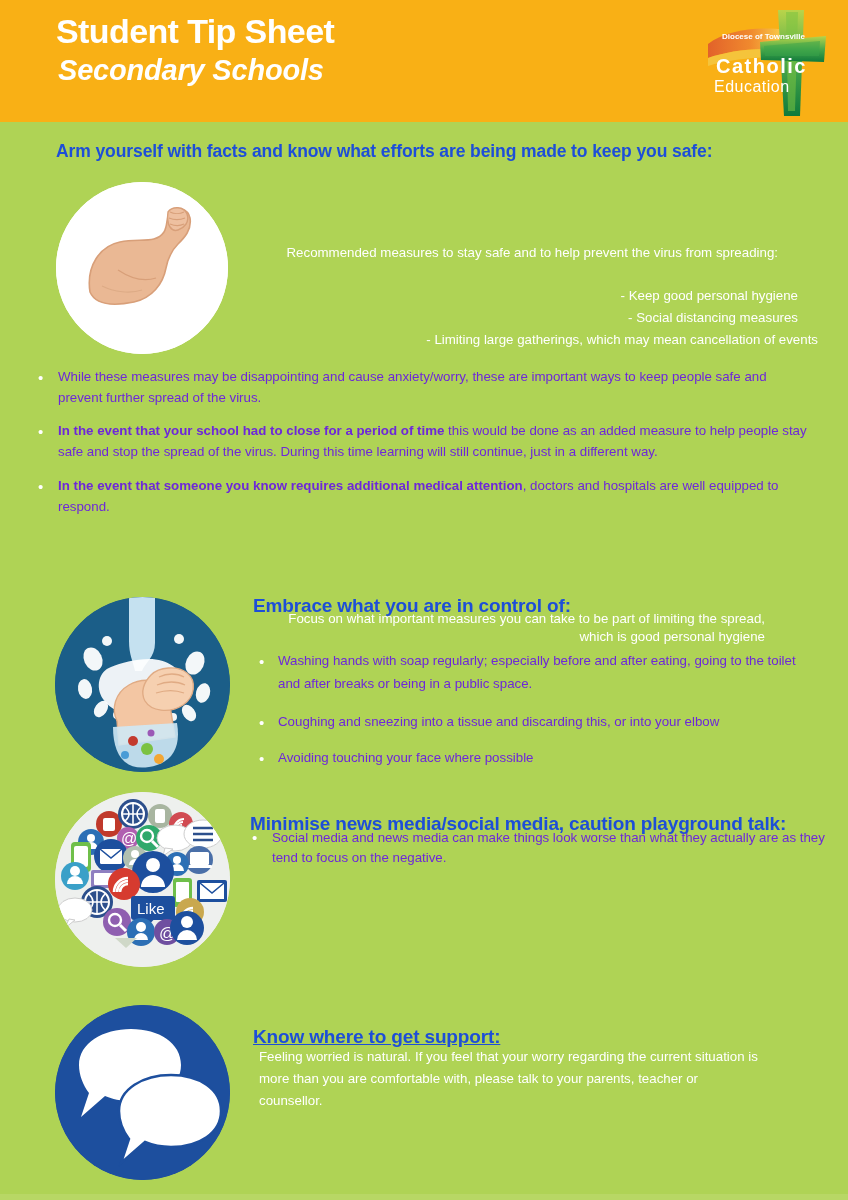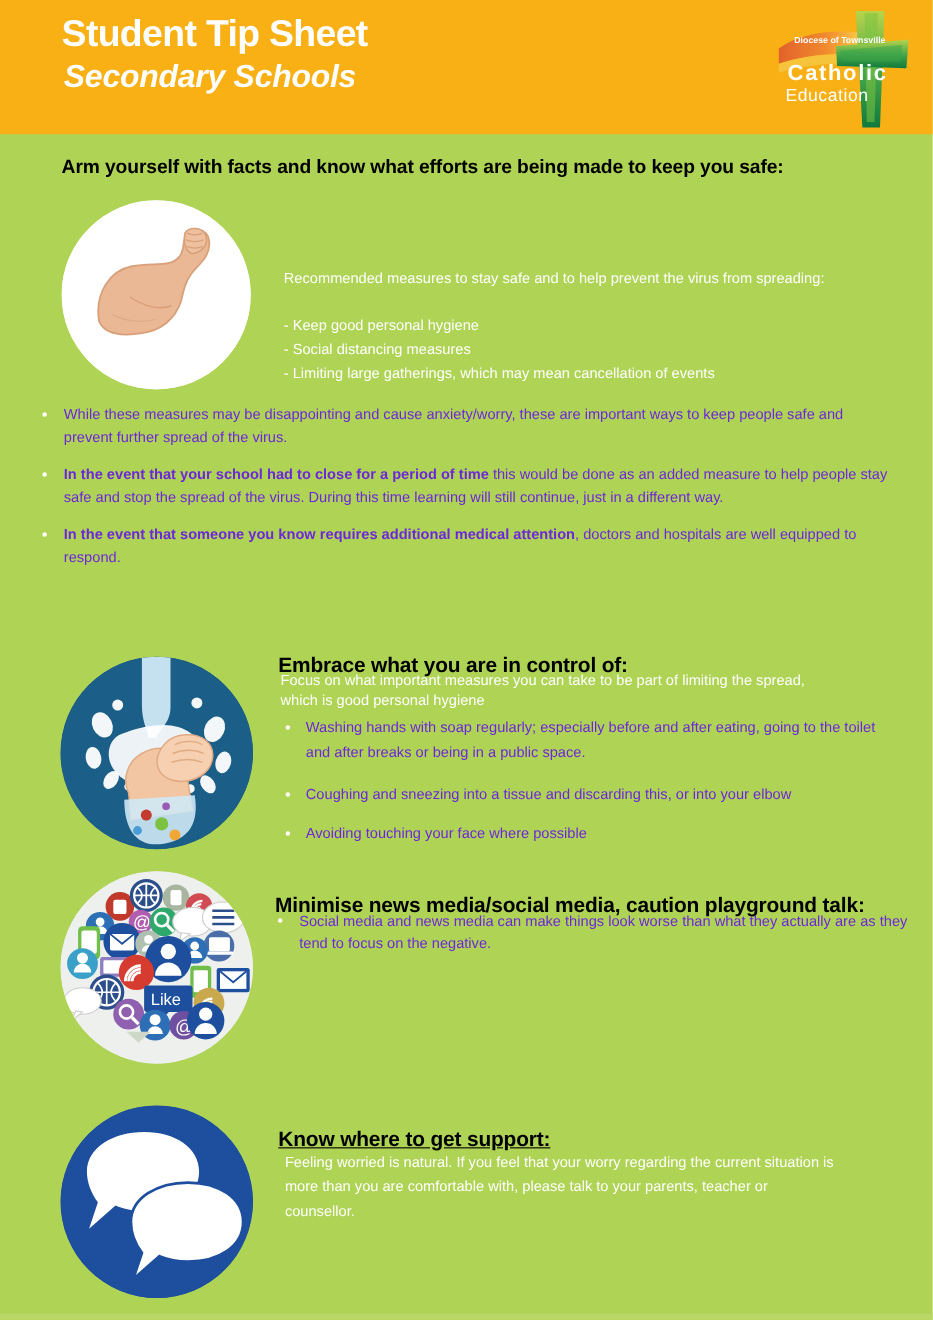--- a/index.html
+++ b/index.html
@@ -50,21 +50,21 @@
     position: absolute;
     right: 18px;
     top: 6px;
     width: 130px;
     height: 112px;
   }
   .logo svg { display: block; }
   
   .section-heading {
     position: absolute;
-    color: #000000;
+    color: #1d4ed8;
     font-weight: bold;
     line-height: 1.15;
   }
   .h-main {
     left: 56px;
     top: 141px;
     width: 770px;
     font-size: 17.5px;
     letter-spacing: -0.1px;
   }
@@ -72,21 +72,21 @@
     font-size: 19px;
     letter-spacing: -0.15px;
     margin-top: 20px;
   }
   .body-text {
     position: absolute;
     color: #ffffff;
     font-size: 13.3px;
     line-height: 1.62;
   }
-  .tight { line-height: 1.38; }
+  .tight { line-height: 1.38; text-align: right; }
   .circle {
     position: absolute;
     border-radius: 50%;
     overflow: hidden;
   }
   .c1 { left: 56px;  top: 182px;  width: 172px; height: 172px; background: #ffffff; }
   .c2 { left: 55px;  top: 597px;  width: 175px; height: 175px; background: #1b5e88; }
   .c3 { left: 55px;  top: 792px;  width: 175px; height: 175px; background: #eef0ee; }
   .c4 { left: 55px;  top: 1005px; width: 175px; height: 175px; background: #1d4f9e; }
   .circle svg { display:block; width:100%; height:100%; }

